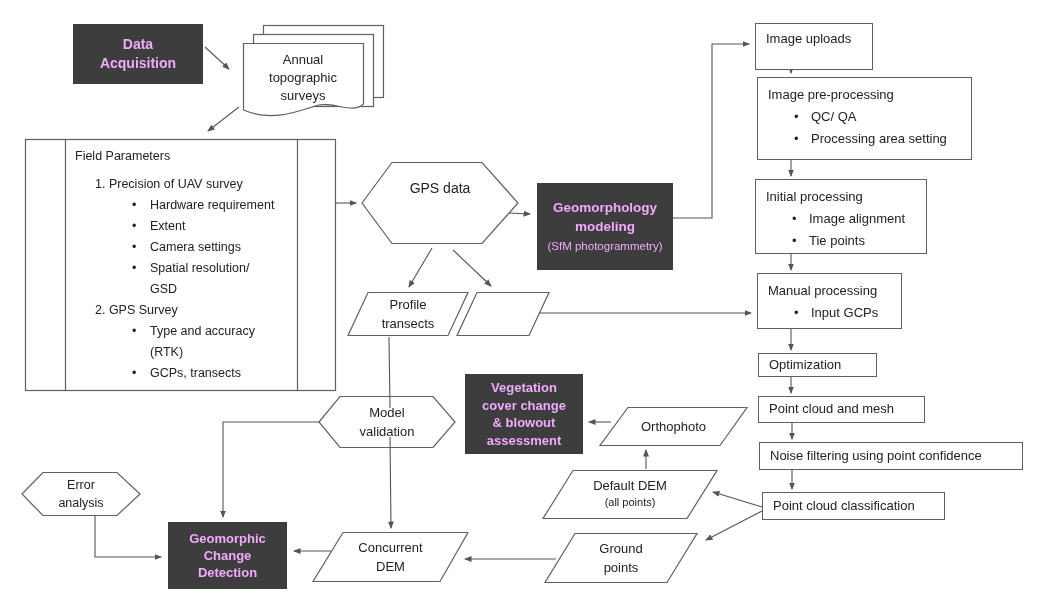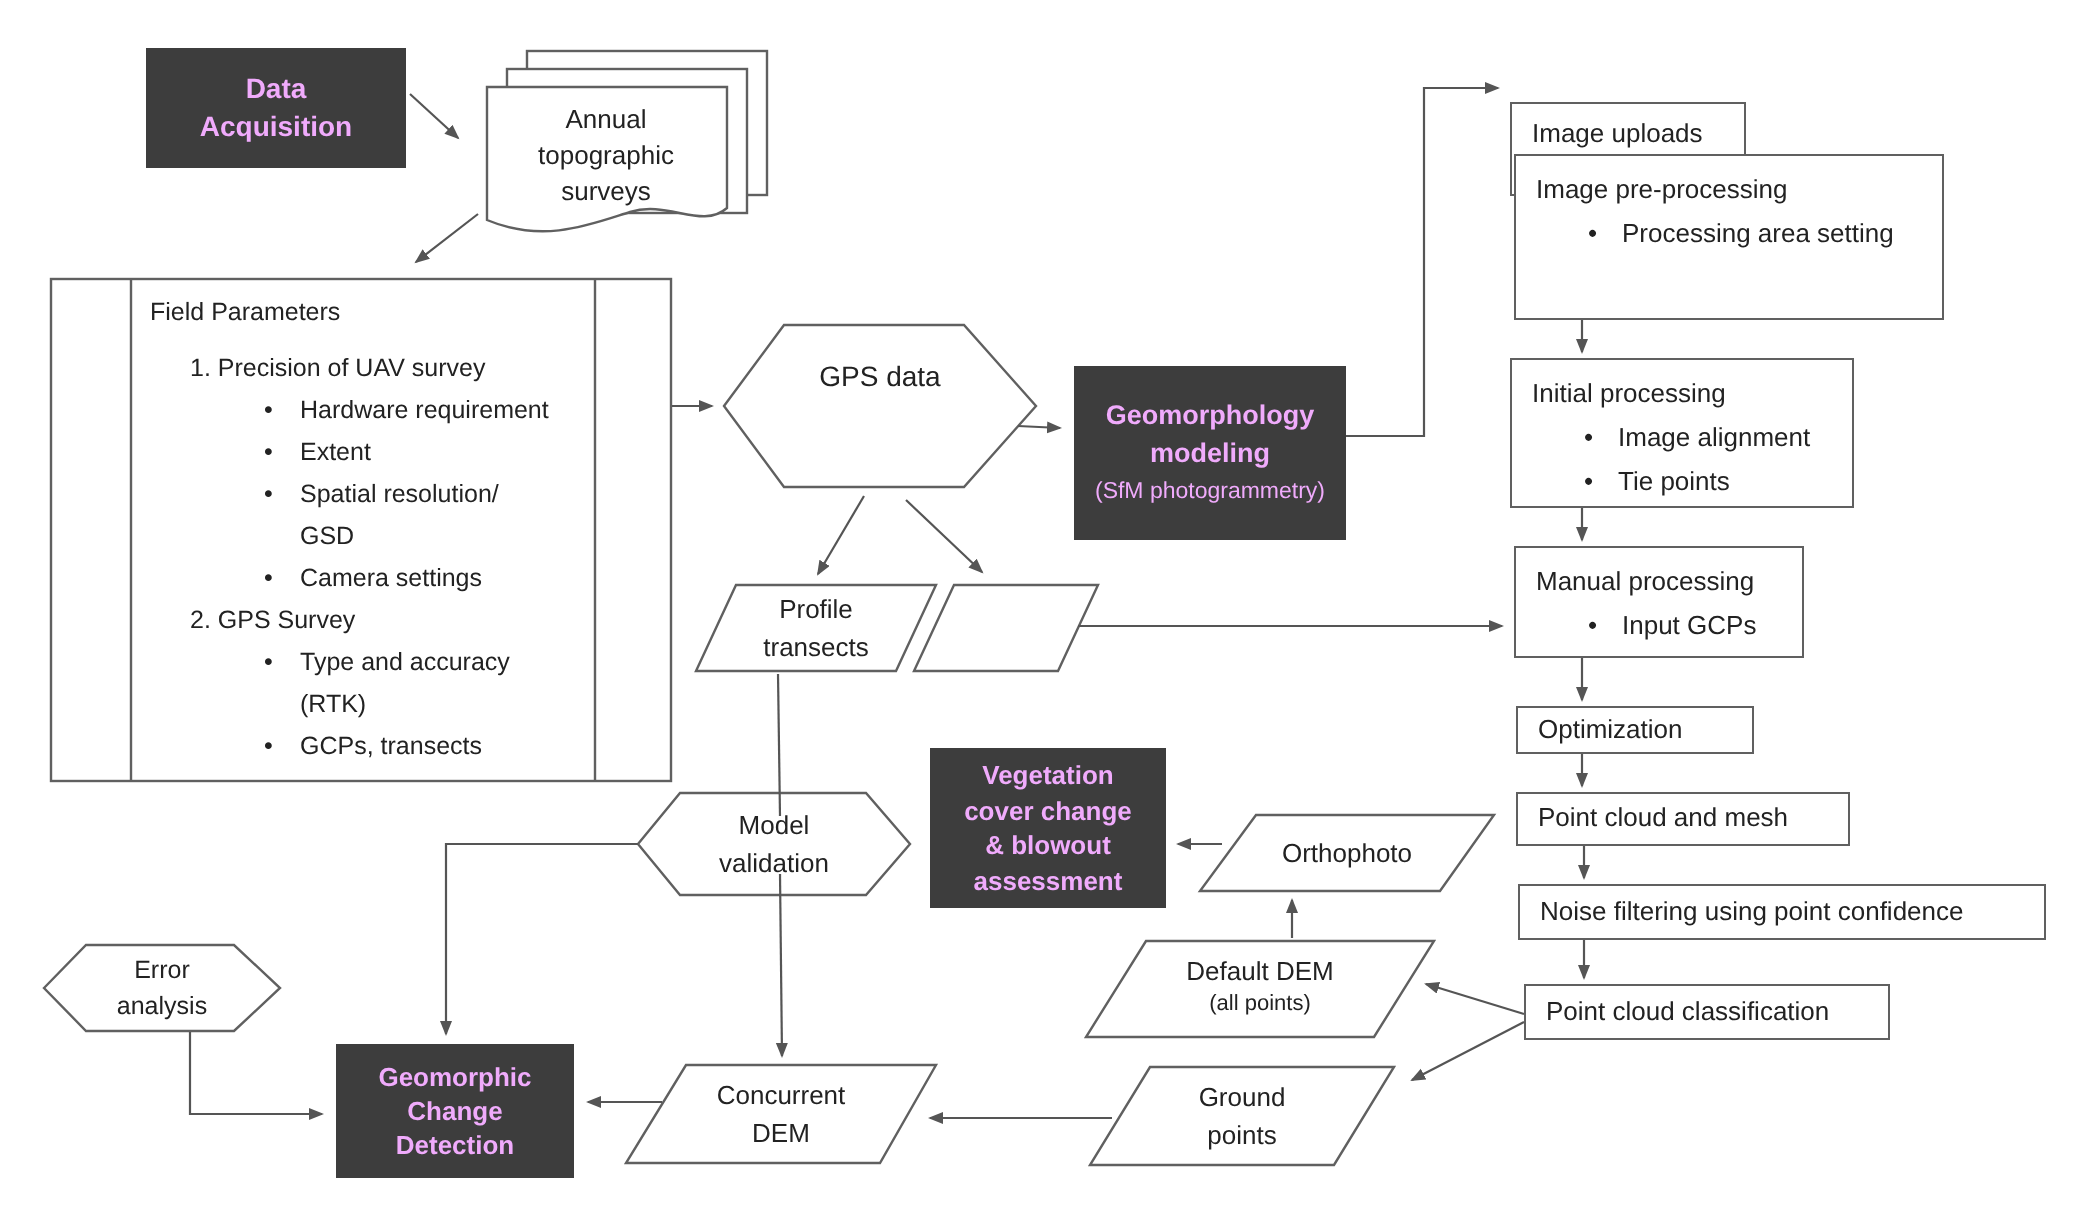--- a/index.html
+++ b/index.html
@@ -124,23 +124,23 @@
     <span class="lbl">Annual
 topographic
 surveys</span>
   </div>
 
   <div class="txt" id="fp-content" style="left:75px; top:146px; width:238px;">
     <div class="fp-title">Field Parameters</div>
     <div class="fpn">1.  Precision of UAV survey</div>
     <div class="fpb">Hardware requirement</div>
     <div class="fpb">Extent</div>
+    <div class="fpb">Camera settings</div>
     <div class="fpb">Spatial resolution/
 GSD</div>
-    <div class="fpb">Camera settings</div>
     <div class="fpn">2.  GPS Survey</div>
     <div class="fpb">Type and accuracy
 (RTK)</div>
     <div class="fpb">GCPs, transects</div>
   </div>
 
   <div class="txt flexc" style="left:362px; top:147px; width:156px; height:81px; font-size:14px;">
     <span class="lbl">GPS data</span>
   </div>
   <div class="txt flexc" style="left:319px; top:396px; width:136px; height:51px; font-size:13px; line-height:19px;">
@@ -165,26 +165,27 @@
   </div>
   <div class="txt flexc" style="left:545px; top:533px; width:152px; height:49px; font-size:13px; line-height:19px;">
     <span class="lbl">Ground
 points</span>
   </div>
   <div class="txt flexc" style="left:313px; top:532px; width:155px; height:49px; font-size:13px; line-height:19px;">
     <span class="lbl">Concurrent
 DEM</span>
   </div>
 
-  <div class="pbox" style="left:755px; top:23px; width:118px; height:47px;margin-top:28px;">
+  <div class="pbox" style="left:755px; top:23px; width:118px; height:47px;">
     <div style="margin:7px 0 0 10px;">Image uploads</div>
   </div>
 
   <div class="pbox" style="left:757px; top:77px; width:215px; height:83px;">
     <div class="t">Image pre-processing</div>
+    <div class="bb">QC/ QA</div>
     <div class="bb">Processing area setting</div>
   </div>
 
   <div class="pbox" style="left:755px; top:179px; width:172px; height:75px;">
     <div class="t">Initial processing</div>
     <div class="bb">Image alignment</div>
     <div class="bb">Tie points</div>
   </div>
 
   <div class="pbox" style="left:757px; top:273px; width:145px; height:56px;">

